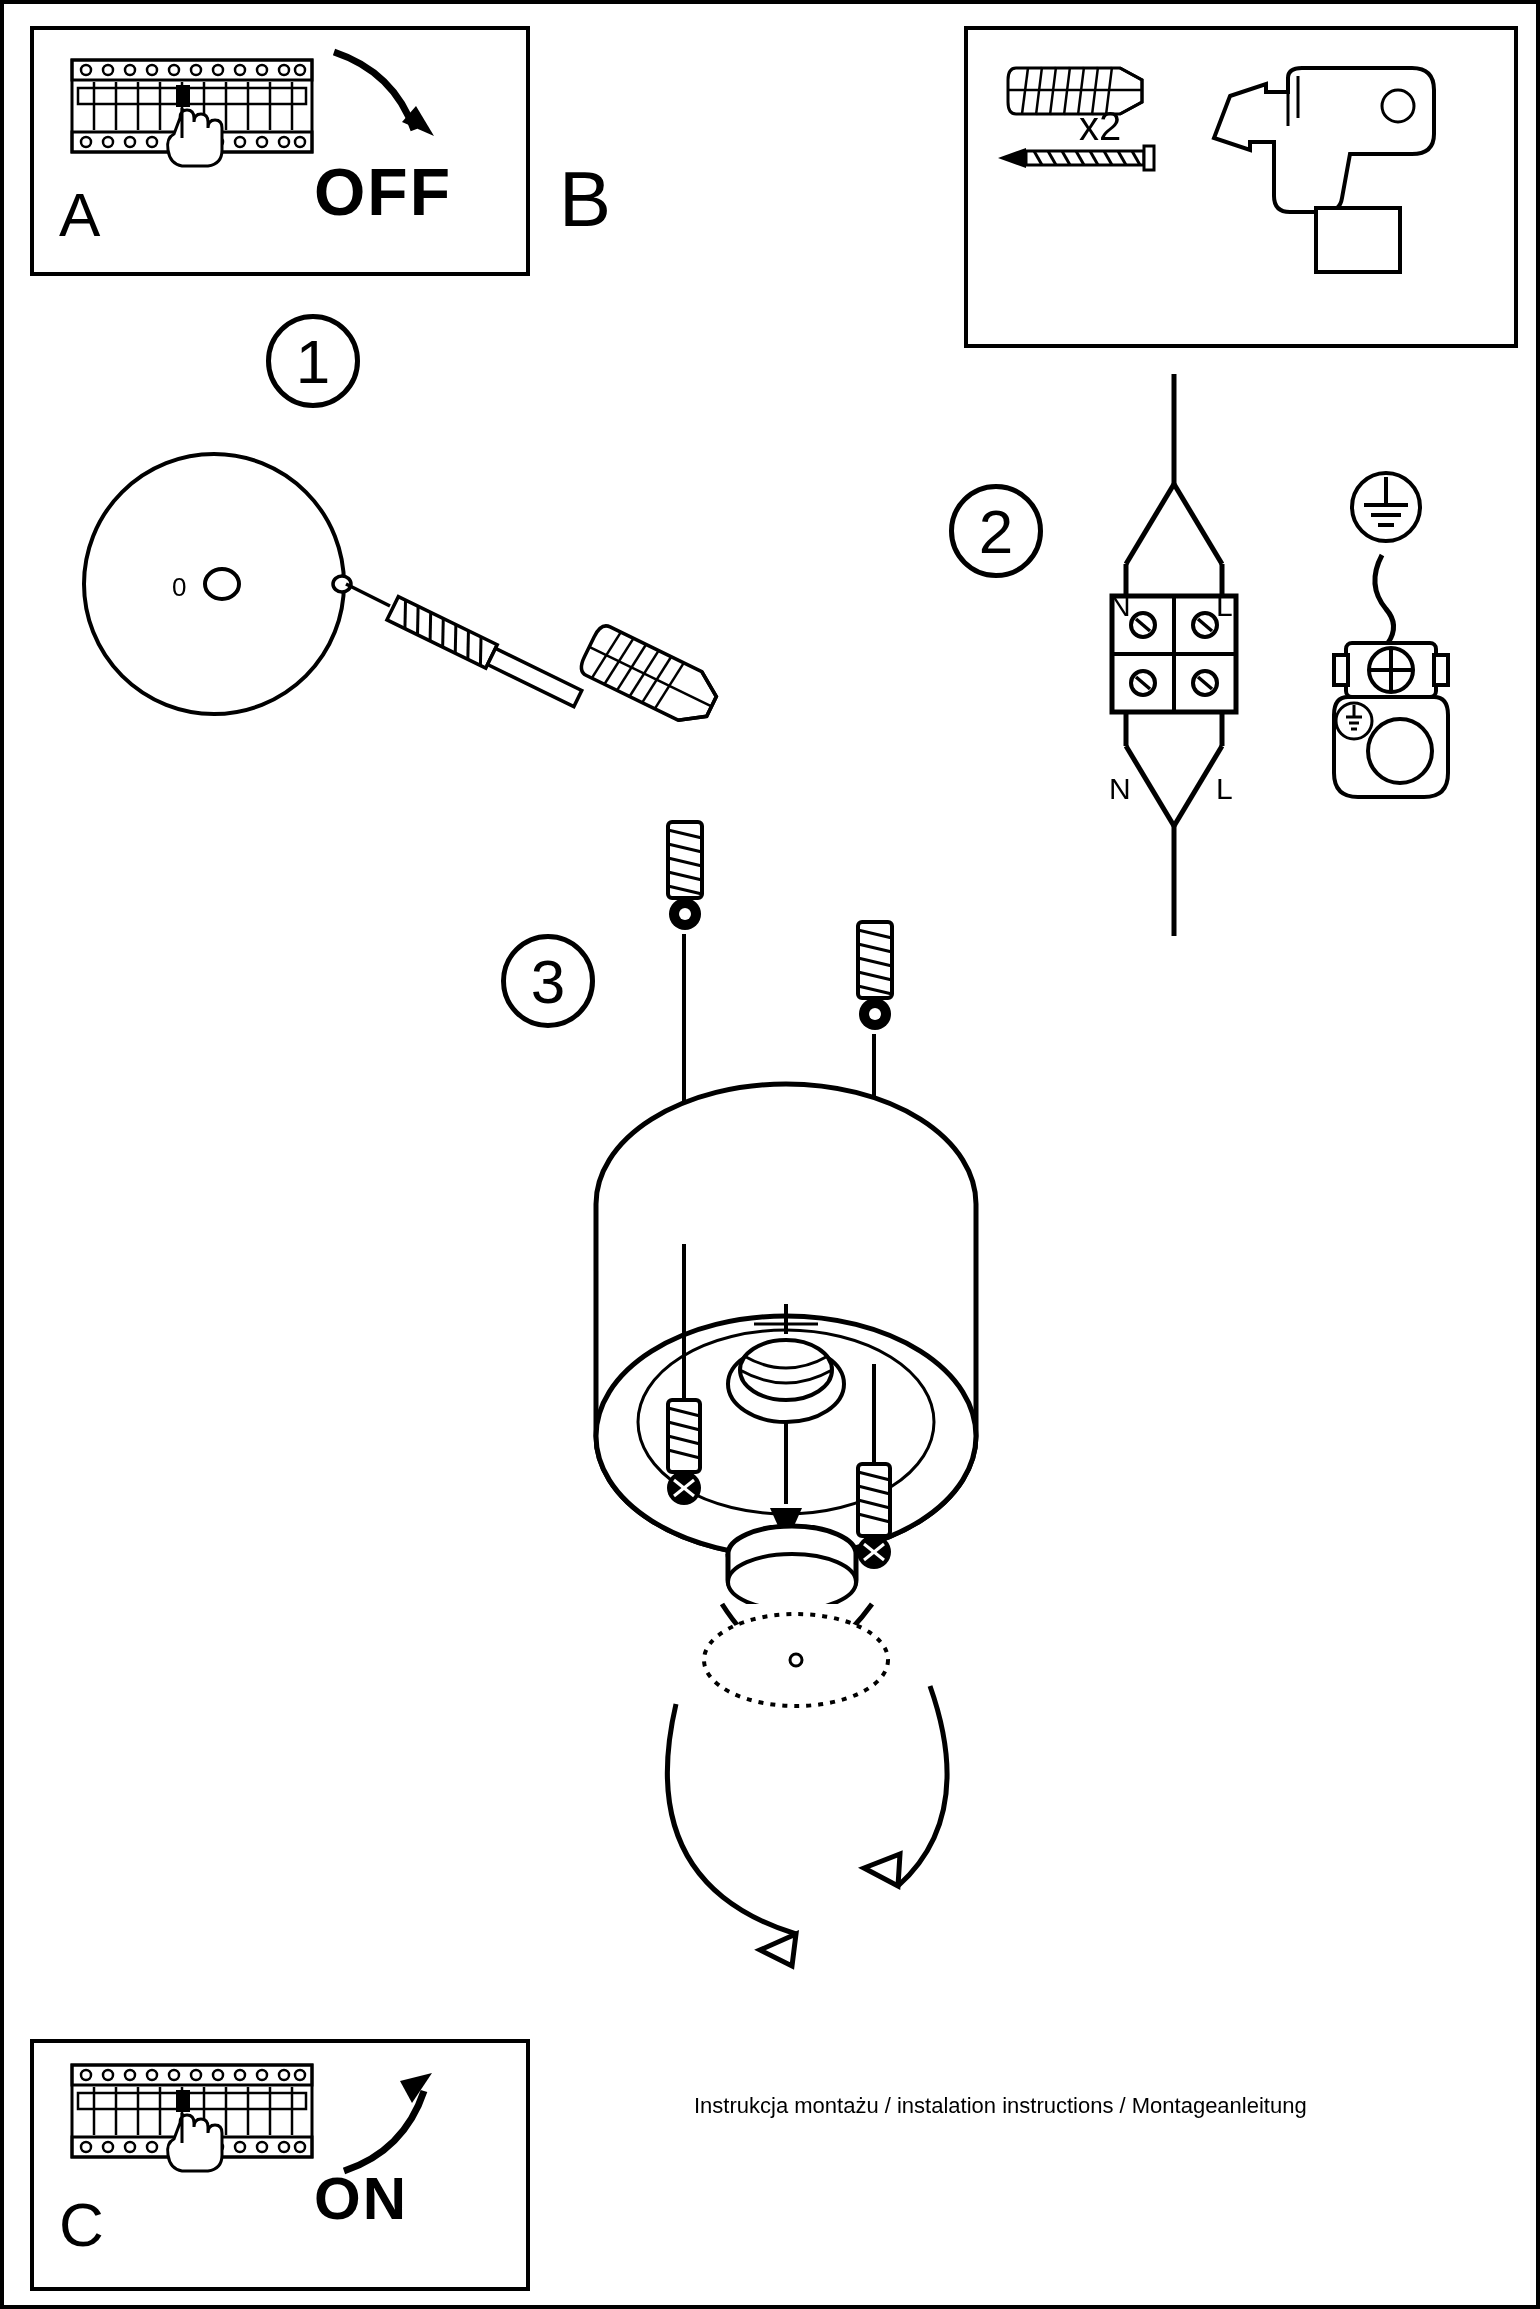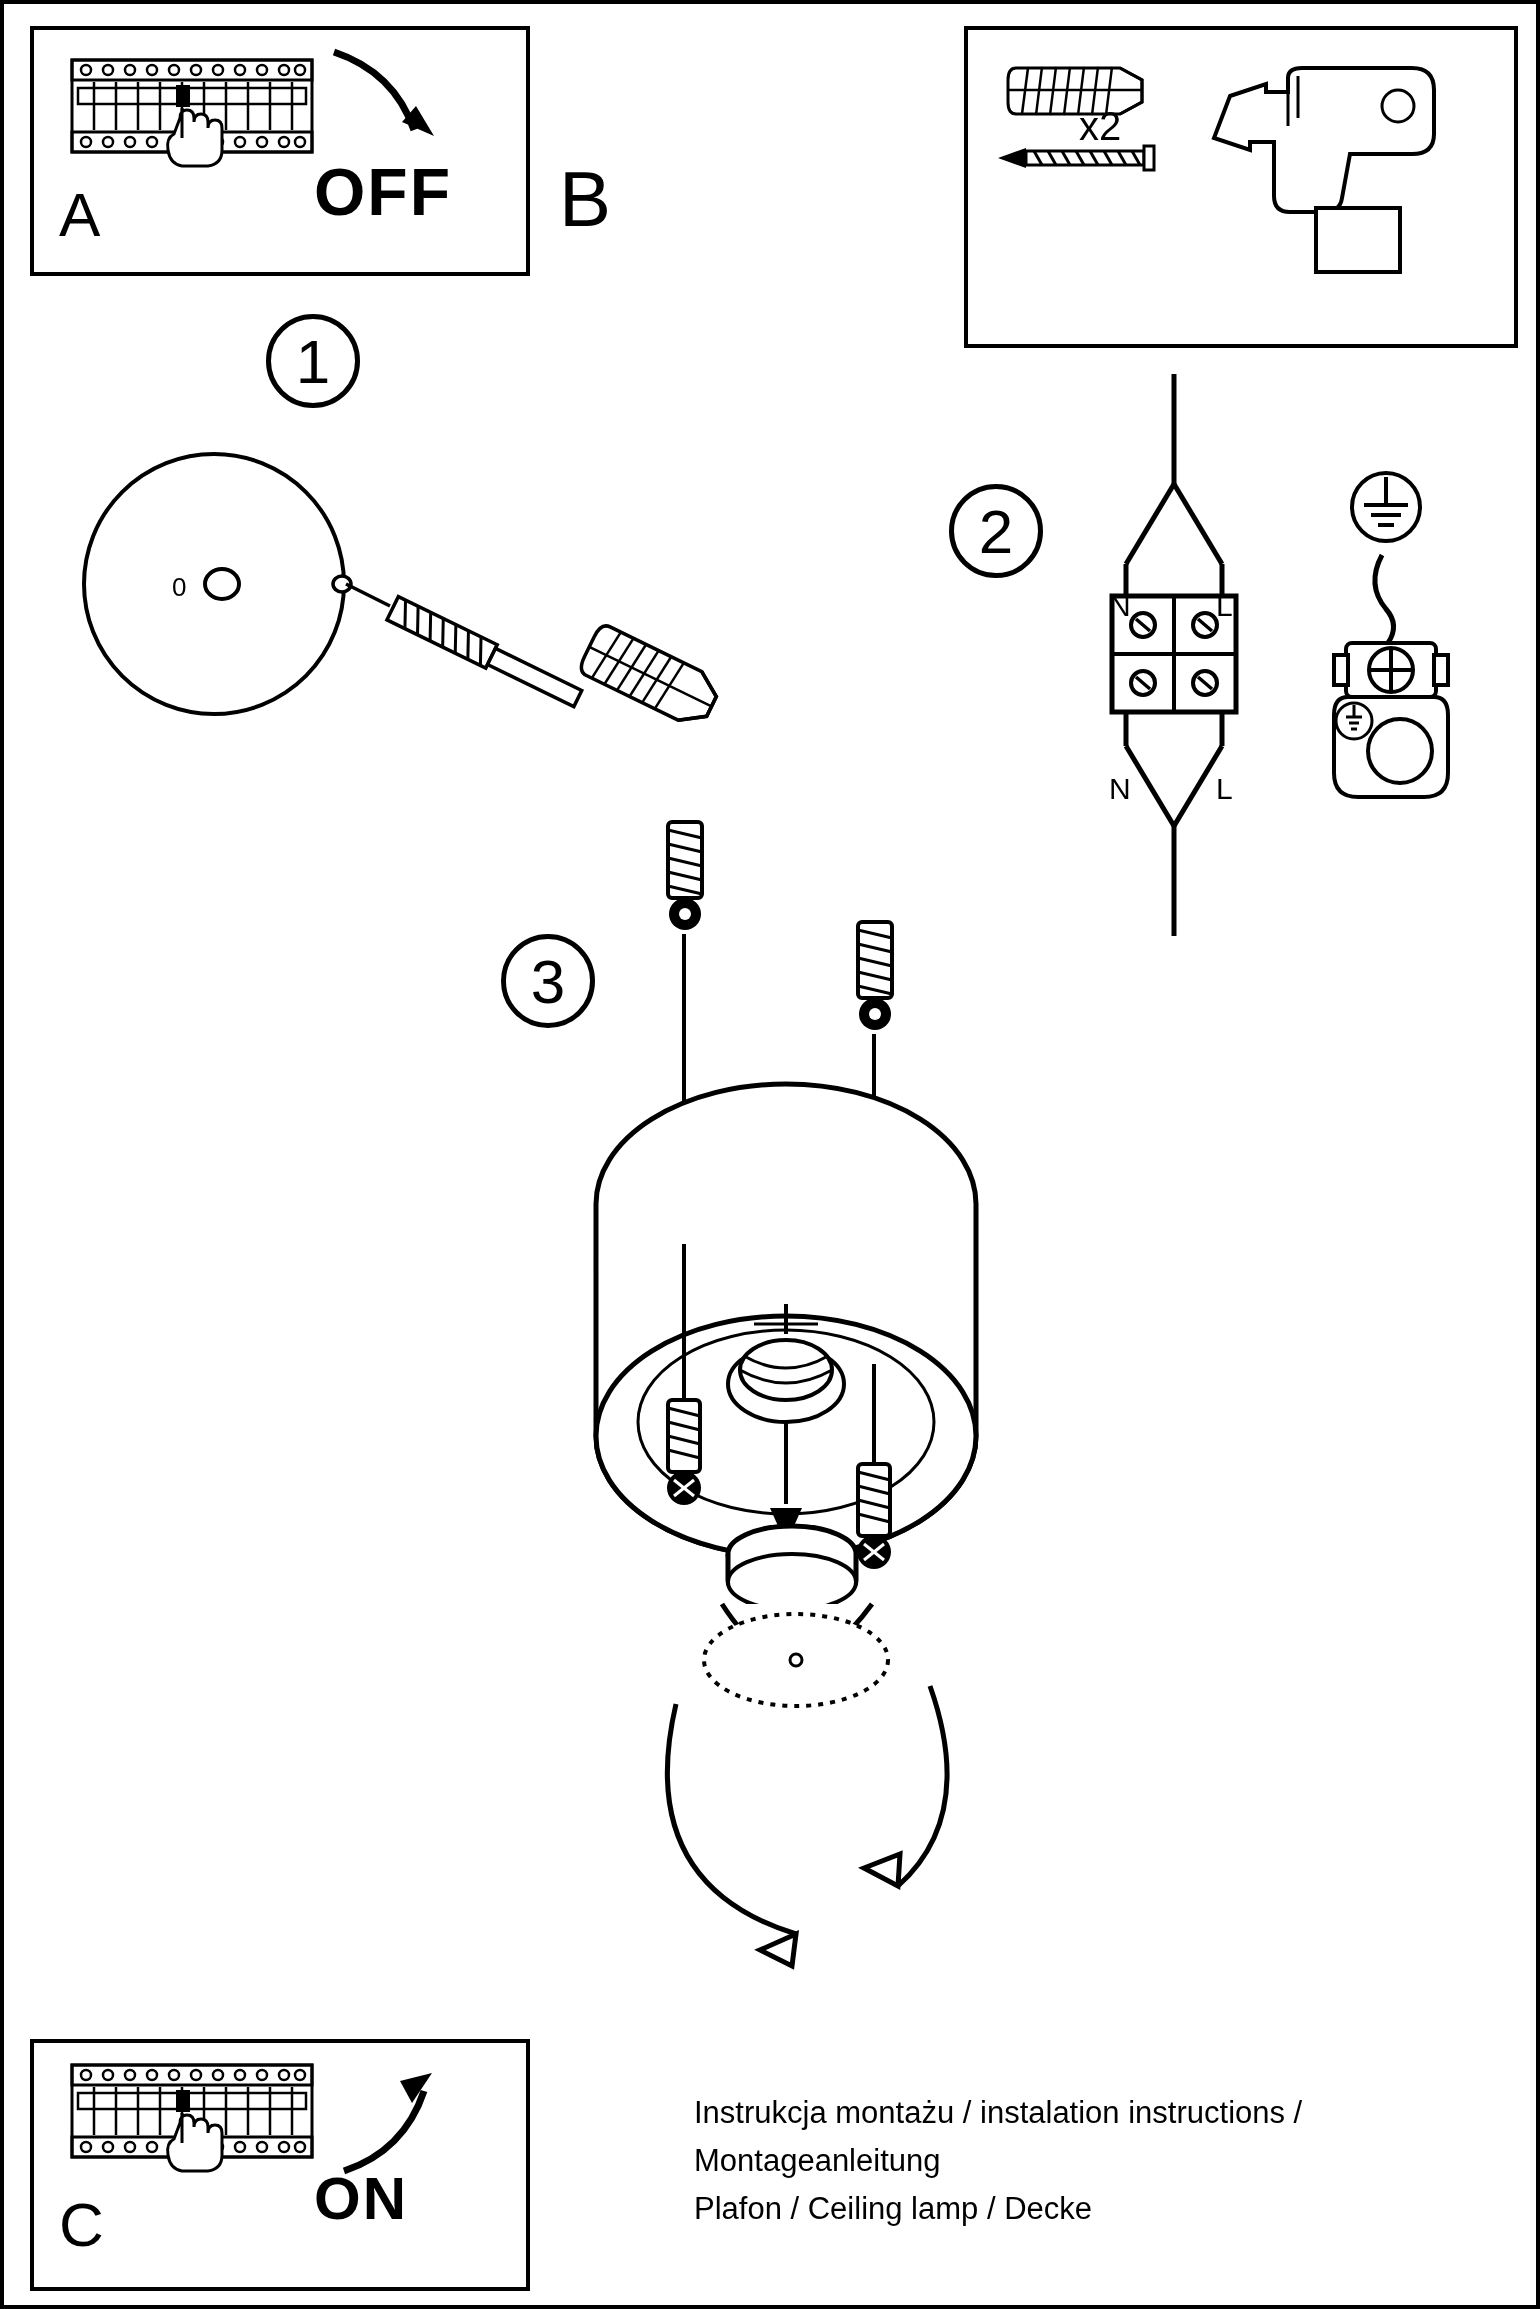--- a/index.html
+++ b/index.html
@@ -36,21 +36,21 @@
   #tl_L_top{left:1212px;top:585px;}
   #tl_N_bot{left:1105px;top:768px;}
   #tl_L_bot{left:1212px;top:768px;}
 
   
   #boxC{left:26px;top:2035px;width:500px;height:252px;}
   #labelC{left:55px;top:2185px;font-size:62px;}
   #onText{left:310px;top:2160px;font-size:60px;font-weight:700;letter-spacing:2px;}
 
   
-  #caption{position:absolute;left:690px;top:2085px;width:800px;font-size:31px;line-height:1.55;}
+  #caption{position:absolute;left:690px;top:2085px;width:800px;font-size:22px;line-height:1.55;}
 </style>
 </head>
 <body>
 
 <div class="sheet">
 
   <div class="box" id="boxA">
     <svg width="492" height="242" viewBox="0 0 492 242">
 
       <rect x="38" y="30" width="240" height="92" fill="none" stroke="#000" stroke-width="3"></rect>
@@ -398,16 +398,15 @@
 
       <path d="M310 128 q60 -20 80 -80" fill="none" stroke="#000" stroke-width="7"></path>
       <polygon points="378 60 398 30 366 38" fill="#000"></polygon>
     </svg>
   </div>
   <div class="lbl" id="labelC">C</div>
   <div class="lbl" id="onText">ON</div>
 
   <div id="caption">
     <div>Instrukcja montażu / instalation instructions / Montageanleitung</div>
-    <div>Plafon / Ceiling lamp / Decke</div>
   </div>
 
 </div>
 
 </body></html>

